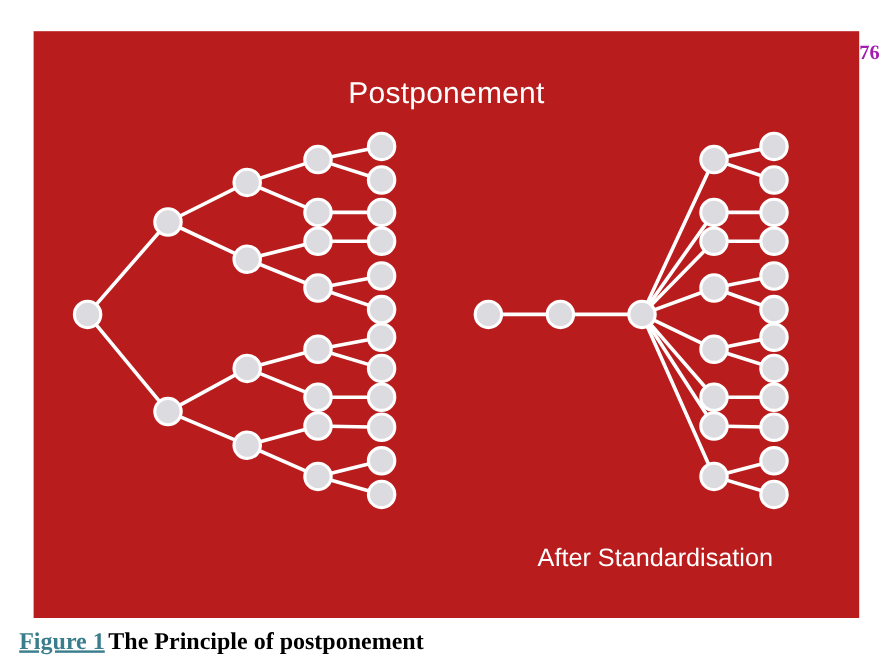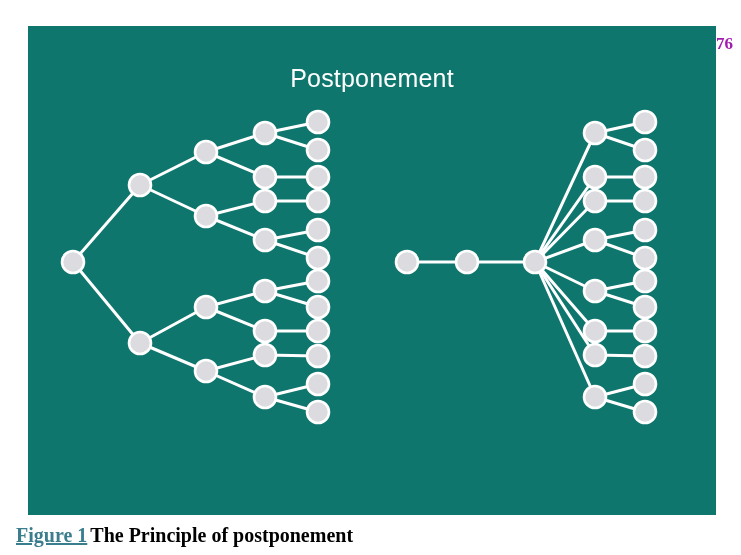--- a/index.html
+++ b/index.html
@@ -27,21 +27,21 @@
     line-height: 18px;
     margin-top: 35px;
   }
 
   #figure-panel {
     position: absolute;
     left: 28px;
     top: 26px;
     width: 688px;
     height: 489px;
-    background: #0f766e;
+    background: #b91c1c;
   }
 
   #figure-title {
     position: absolute;
     top: 38px;
     left: 0;
     width: 100%;
     text-align: center;
     color: #ffffff;
     font-size: 25px;
@@ -204,18 +204,19 @@
           <circle cx="617" cy="281" r="11" fill="#dcdce0" stroke="#ffffff" stroke-width="2.6"></circle>
           <circle cx="617" cy="305" r="11" fill="#dcdce0" stroke="#ffffff" stroke-width="2.6"></circle>
           <circle cx="617" cy="330" r="11" fill="#dcdce0" stroke="#ffffff" stroke-width="2.6"></circle>
           <circle cx="617" cy="358" r="11" fill="#dcdce0" stroke="#ffffff" stroke-width="2.6"></circle>
           <circle cx="617" cy="386" r="11" fill="#dcdce0" stroke="#ffffff" stroke-width="2.6"></circle>
         </g>
       </g>
     </svg>
 
 
+  <div class="panel-caption" id="caption-after">After Standardisation</div>
 
 </div>
 
 <div id="figure-caption">
   <span class="figref">Figure 1</span><span class="captext">The Principle of postponement</span>
 </div>
 
 </body></html>

